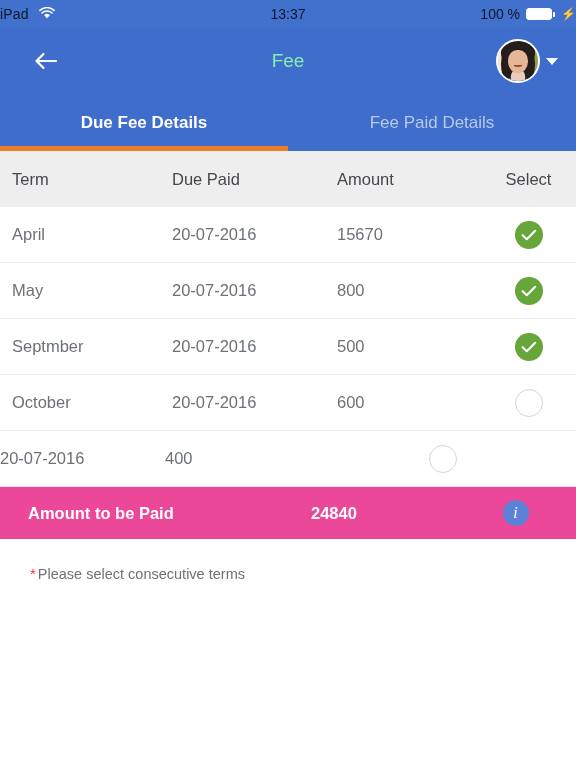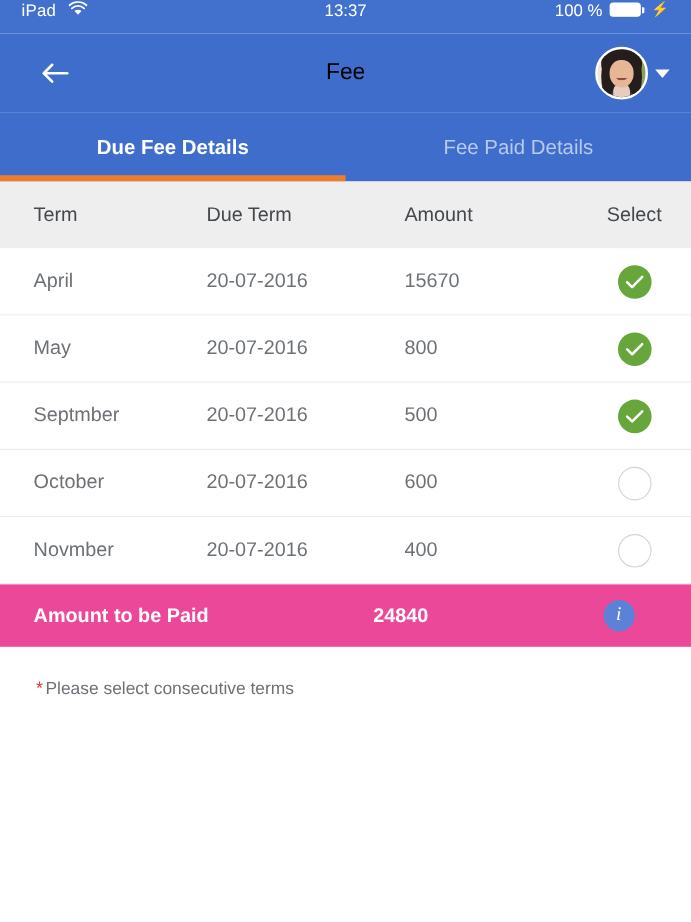--- a/index.html
+++ b/index.html
@@ -14,24 +14,24 @@
     width: 576px; height: 768px;
     background: #ffffff;
     display: flex;
     flex-direction: column;
   }
 
   
   .statusbar {
     height: 28px;
     background: #4271cd;
-    color: #ffffff;
-    display: flex;
-    align-items: flex-start;
-    padding: 0 18px;
+    color: #0f172a;
+    display: flex;
+    align-items: center;
+    padding: 0 0;
     font-size: 14px;
     flex: 0 0 auto;
     position: relative;
   }
   .sb-left { display: flex; align-items: center; gap: 10px; }
   .sb-device { font-size: 14px; letter-spacing: .2px; }
   .wifi-icon { display: block; }
   .sb-center {
     position: absolute;
     left: 0; right: 0;
@@ -76,21 +76,21 @@
   .back-btn {
     width: 44px; height: 44px;
     display: flex; align-items: center; justify-content: center;
     cursor: pointer;
     margin-left: 6px;
   }
   .nav-title {
     position: absolute;
     left: 0; right: 0;
     text-align: center;
-    color: #000000;
+    color: #86efac;
     font-size: 19px;
     pointer-events: none;
   }
   .avatar-wrap {
     margin-left: auto;
     display: flex;
     align-items: center;
     gap: 6px;
     cursor: pointer;
   }
@@ -204,21 +204,21 @@
   .row {
     height: 56px;
     display: flex;
     align-items: center;
     background: #ffffff;
     border-bottom: 1px solid #ececec;
     color: #6d7176;
     font-size: 16.5px;
   }
   .row:first-child { border-top: 1px solid #ececec; }
-  .c-term  { width: 172px; padding-left: 28px; }
+  .c-term  { width: 172px; padding-left: 12px; }
   .c-date  { width: 165px; }
   .c-amt   { width: 160px; }
   .c-sel   { flex: 1; display: flex; justify-content: center; padding-right: 16px; }
 
   .check-circle {
     width: 28px; height: 28px;
     border-radius: 50%;
     background: #67a63b;
     display: flex;
     align-items: center;
@@ -342,21 +342,21 @@
 
   <div class="tabs">
     <div class="tab active">Due Fee Details</div>
     <div class="tab">Fee Paid Details</div>
     <div class="tab-indicator"></div>
   </div>
 
   <div class="table">
     <div class="table-head">
       <div class="c-term">Term</div>
-      <div class="c-date">Due Term</div>
+      <div class="c-date">Due Paid</div>
       <div class="c-amt">Amount</div>
       <div class="c-sel">Select</div>
     </div>
 
     <div class="row">
       <div class="c-term">April</div>
       <div class="c-date">20-07-2016</div>
       <div class="c-amt">15670</div>
       <div class="c-sel">
         <span class="check-circle">
@@ -396,21 +396,20 @@
     <div class="row">
       <div class="c-term">October</div>
       <div class="c-date">20-07-2016</div>
       <div class="c-amt">600</div>
       <div class="c-sel">
         <span class="empty-circle"></span>
       </div>
     </div>
 
     <div class="row">
-      <div class="c-term">Novmber</div>
       <div class="c-date">20-07-2016</div>
       <div class="c-amt">400</div>
       <div class="c-sel">
         <span class="empty-circle"></span>
       </div>
     </div>
   </div>
 
   <div class="total-bar">
     <div class="c-term">Amount to be Paid</div>

